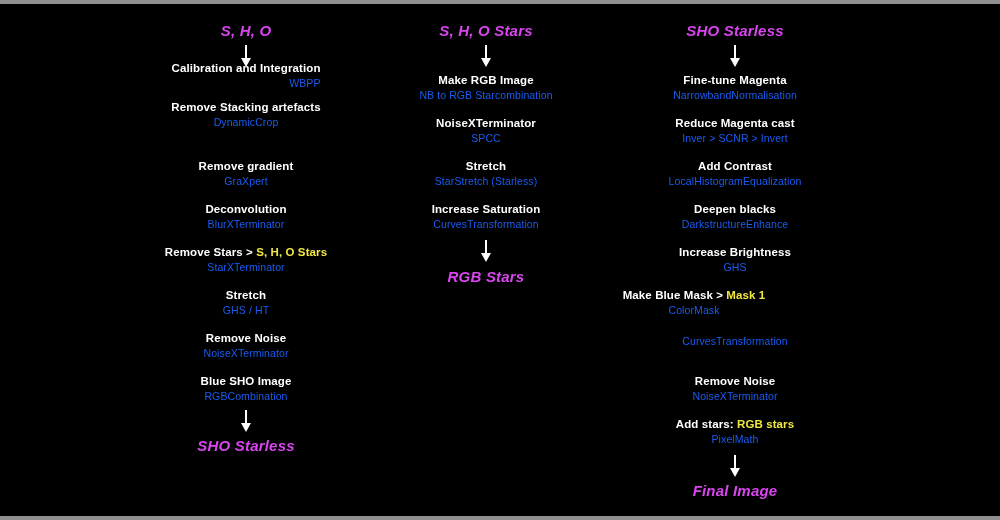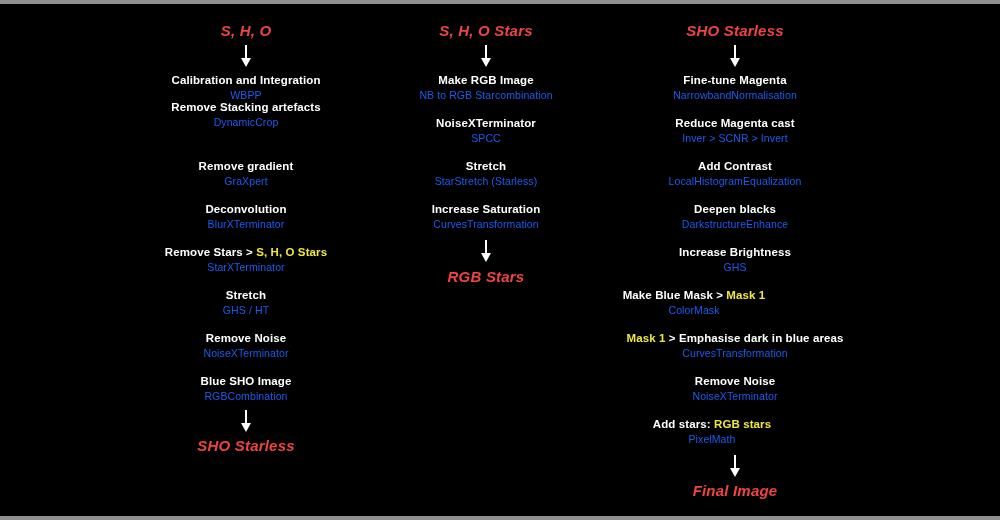--- a/index.html
+++ b/index.html
@@ -3,41 +3,41 @@
 <meta charset="utf-8">
 <style>
   html,body{margin:0;padding:0;background:#000;}
   body{width:1000px;height:520px;overflow:hidden;font-family:"Liberation Sans",sans-serif;}
   #canvas{position:relative;width:1000px;height:520px;background:#000000;}
   .frame-bar{position:absolute;left:0;width:1000px;height:4px;background:#909090;}
   .frame-top{top:0;}
   .frame-bottom{bottom:0;}
   .col{position:absolute;top:0;height:520px;}
   .node{position:absolute;transform:translateX(-50%);white-space:nowrap;text-align:center;}
-  .header{font-size:15px;font-weight:bold;font-style:italic;color:#ef4444;letter-spacing:.2px;}
+  .header{font-size:15px;font-weight:bold;font-style:italic;color:#d946ef;letter-spacing:.2px;}
   .step{font-size:11.5px;font-weight:bold;color:#ffffff;letter-spacing:.1px;}
   .step .hl{color:#f0e840;}
   .tool{font-size:10.5px;font-weight:normal;color:#1a5cf0;letter-spacing:.1px;margin-top:3px;}
   .arrow{position:absolute;transform:translateX(-50%);width:12px;}
   .arrow .shaft{width:1.5px;background:#ffffff;margin:0 auto;}
   .arrow .head{width:0;height:0;margin:0 auto;border-left:5px solid transparent;border-right:5px solid transparent;border-top:9px solid #ffffff;}
 </style>
 </head>
 <body>
 
 <div id="canvas">
   <div class="frame-bar frame-top"></div>
   <div class="frame-bar frame-bottom"></div>
 <div class="col">
       <div class="node header" style="left: 246px; top: 22px;">S, H, O</div>
       <div class="arrow" style="left: 246px; top: 45px;">
         <div class="shaft" style="height: 13px;"></div>
         <div class="head"></div>
       </div>
-      <div class="node" style="left: 246px; top: 74px;">
+      <div class="node" style="left: 246px; top: 62px; text-align: right;">
         <div class="step"><span>Calibration and Integration</span></div>
         <div class="tool">WBPP</div>
       </div>
       <div class="node" style="left: 246px; top: 101px;">
         <div class="step"><span>Remove Stacking artefacts</span></div>
         <div class="tool">DynamicCrop</div>
       </div>
       <div class="node" style="left: 246px; top: 160px;">
         <div class="step"><span>Remove gradient</span></div>
         <div class="tool">GraXpert</div>
@@ -120,28 +120,27 @@
       </div>
       <div class="node" style="left: 735px; top: 246px;">
         <div class="step"><span>Increase Brightness</span></div>
         <div class="tool">GHS</div>
       </div>
       <div class="node" style="left: 694px; top: 289px;">
         <div class="step"><span>Make Blue Mask &gt; </span><span class="hl">Mask 1</span></div>
         <div class="tool">ColorMask</div>
       </div>
       <div class="node" style="left: 735px; top: 332px;">
-        <div class="step"><span class="hl">Mask 1</span><span> &gt; Emphasise dark in blue areas</span></div>
         <div class="tool">CurvesTransformation</div>
       </div>
       <div class="node" style="left: 735px; top: 375px;">
         <div class="step"><span>Remove Noise</span></div>
         <div class="tool">NoiseXTerminator</div>
       </div>
-      <div class="node" style="left: 712px; top: 418px;">
+      <div class="node" style="left: 735px; top: 418px;">
         <div class="step"><span>Add stars: </span><span class="hl">RGB stars</span></div>
         <div class="tool">PixelMath</div>
       </div>
       <div class="arrow" style="left: 735px; top: 455px;">
         <div class="shaft" style="height: 13px;"></div>
         <div class="head"></div>
       </div>
       <div class="node header" style="left: 735px; top: 482px;">Final Image</div>
     </div>
   </div>

